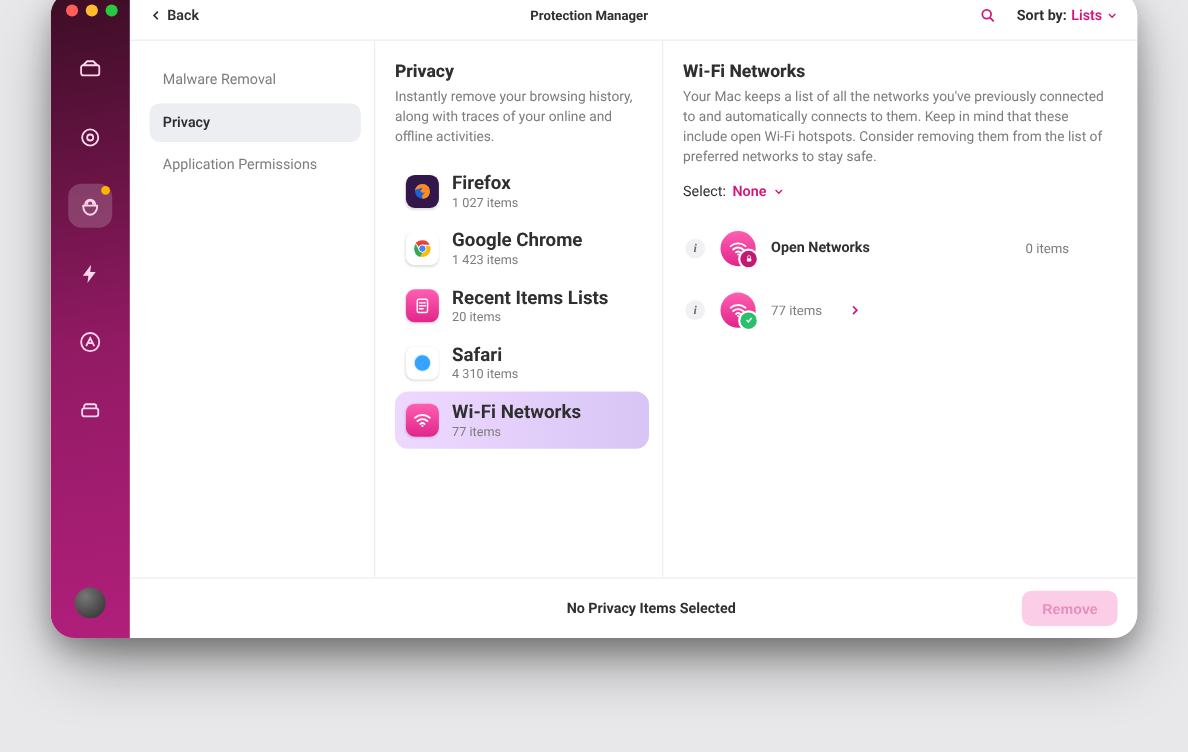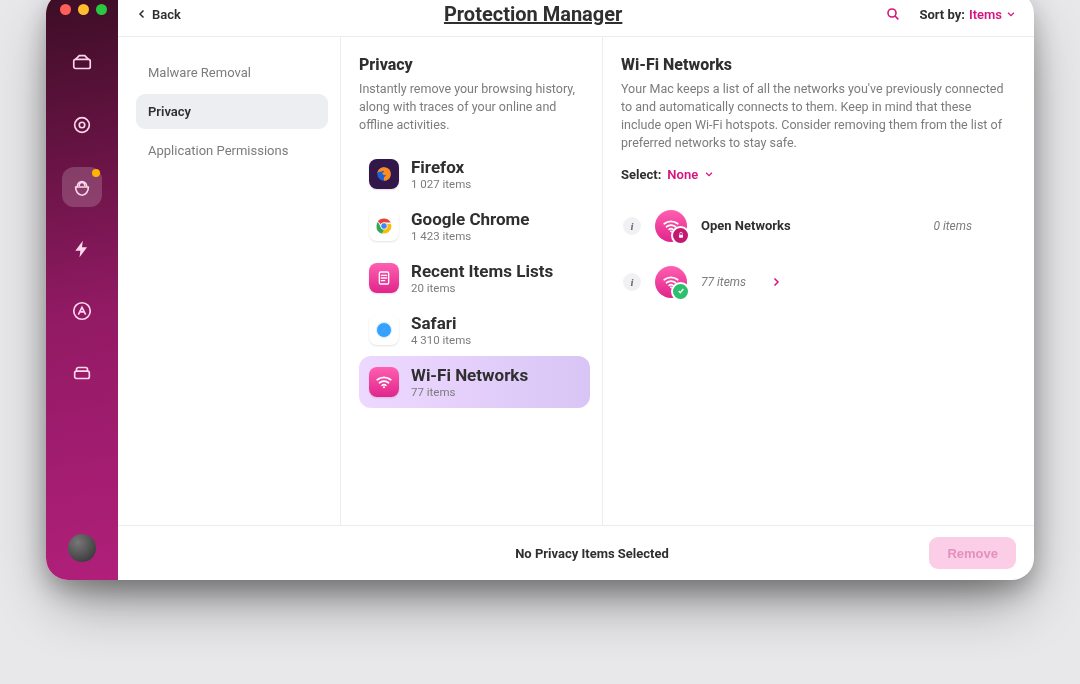--- a/index.html
+++ b/index.html
@@ -34,21 +34,21 @@
   .rail-ico{width:40px;height:40px;display:flex;align-items:center;justify-content:center;border-radius:12px;color:#ffd7ec;cursor:pointer;position:relative;}
   .rail-ico.active{background:rgba(255,255,255,.18);} 
   .rail-ico .badge{position:absolute;top:2px;right:2px;width:8px;height:8px;border-radius:50%;background:#ffb400;}
   .rail-spacer{flex:1;}
   .user-orb{width:28px;height:28px;border-radius:50%;background:radial-gradient(circle at 35% 30%,#777,#2c2c2c);margin-bottom:18px;}
 
   
   .main{flex:1;display:flex;flex-direction:column;min-width:0;}
   .topbar{height:44px;flex:0 0 44px;border-bottom:1px solid #ececef;display:flex;align-items:center;padding:0 18px;gap:10px;}
   .back{display:flex;align-items:center;gap:4px;color:var(--text);font-weight:600;cursor:pointer;}
-  .page-title{flex:1;text-align:center;font-weight:700;font-size:20px;text-decoration:underline;}
+  .page-title{flex:1;text-align:center;font-weight:700;font-size:12px;}
   .search-ic{color:var(--accent);cursor:pointer;margin-right:8px;}
   .sort{display:flex;align-items:center;gap:4px;color:var(--text);}
   .sort b{font-weight:700;}
   .sort .pick{color:var(--accent);font-weight:600;cursor:pointer;}
 
   .columns{flex:1;display:grid;grid-template-columns:222px 262px 1fr;min-height:0;}
   .col{padding:18px 12px 12px 18px;overflow:auto;}
   .col+.col{border-left:1px solid #ececef;}
 
   
@@ -60,29 +60,29 @@
   .sec-desc{color:var(--text-muted);font-size:12.5px;line-height:1.45;margin-bottom:14px;padding-right:6px;}
   .app-row{display:flex;align-items:center;gap:12px;padding:9px 10px;border-radius:12px;cursor:pointer;}
   .app-row.sel{background:linear-gradient(90deg,#edd9ff,#d9c5f5);}
   .app-ic{width:30px;height:30px;border-radius:8px;display:flex;align-items:center;justify-content:center;box-shadow:0 1px 2px rgba(0,0,0,.12);}
   .app-meta{display:flex;flex-direction:column;}
   .app-name{font-weight:700;font-size:17px;}
   .app-sub{color:var(--text-muted);font-size:11.5px;}
 
   
   .sel-line{display:flex;align-items:center;gap:6px;margin:8px 0 16px 0;}
-  .sel-line b{font-weight:700;}
+  .sel-line b{font-weight:400;}
   .sel-line .none{color:var(--accent);font-weight:600;cursor:pointer;}
   .net-row{display:flex;align-items:center;gap:14px;padding:12px 4px 12px 2px;}
   .info-b{width:18px;height:18px;border-radius:50%;background:#f1f1f4;color:#6a6a6e;font-family:Georgia,serif;font-style:italic;font-weight:700;font-size:11px;display:flex;align-items:center;justify-content:center;cursor:pointer;}
   .wifi-chip{width:32px;height:32px;border-radius:50%;display:flex;align-items:center;justify-content:center;position:relative;}
   .wifi-chip svg{display:block;}
   .mini-badge{position:absolute;right:-3px;bottom:-3px;width:15px;height:15px;border-radius:50%;display:flex;align-items:center;justify-content:center;border:2px solid #fff;}
   .net-name{font-weight:700;flex:1;}
-  .net-count{color:var(--text-muted);font-size:12px;font-style:italic;}
+  .net-count{color:var(--text-muted);font-size:12px;}
   .chev{color:var(--accent);margin-left:10px;cursor:pointer;}
 
   
   .footer{height:54px;flex:0 0 54px;border-top:1px solid #ececef;display:flex;align-items:center;justify-content:center;position:relative;padding-left:32px;}
   .footer-status{font-weight:700;}
   .remove-btn{position:absolute;right:18px;top:11px;height:32px;padding:0 18px;border-radius:9px;background:#fccde6;color:#e48fbd;font-weight:700;border:none;font-size:13px;cursor:not-allowed;}
 
   svg{display:block;}
 </style>
 </head>
@@ -149,21 +149,21 @@
         </div>
         <div class="page-title">Protection Manager</div>
         <div class="search-ic">
           <svg width="16" height="16" viewBox="0 0 24 24" fill="none" stroke="currentColor" stroke-width="2.4">
               <circle cx="10.5" cy="10.5" r="6"></circle>
               <path d="M20 20l-5-5"></path>
             </svg>
         </div>
         <div class="sort">
           <b>Sort by:</b>
-          <span class="pick">Items</span>
+          <span class="pick">Lists</span>
           <svg width="10" height="10" viewBox="0 0 24 24" fill="none" stroke="#d6147e" stroke-width="3">
               <path d="M5 9l7 7 7-7"></path>
             </svg>
         </div>
       </div>
 
       <div class="columns">
 
         <div class="col">
           <div class="side-item">Malware Removal</div>

